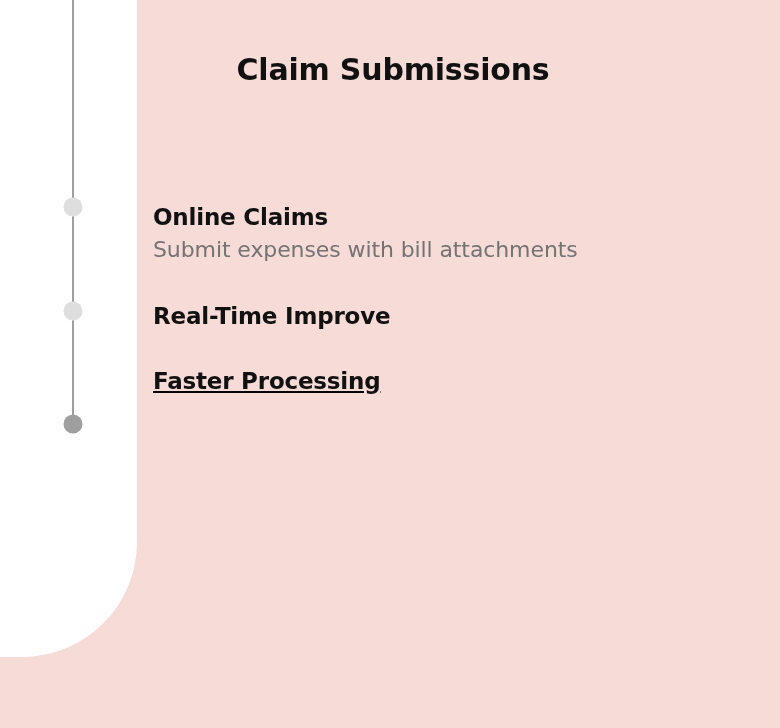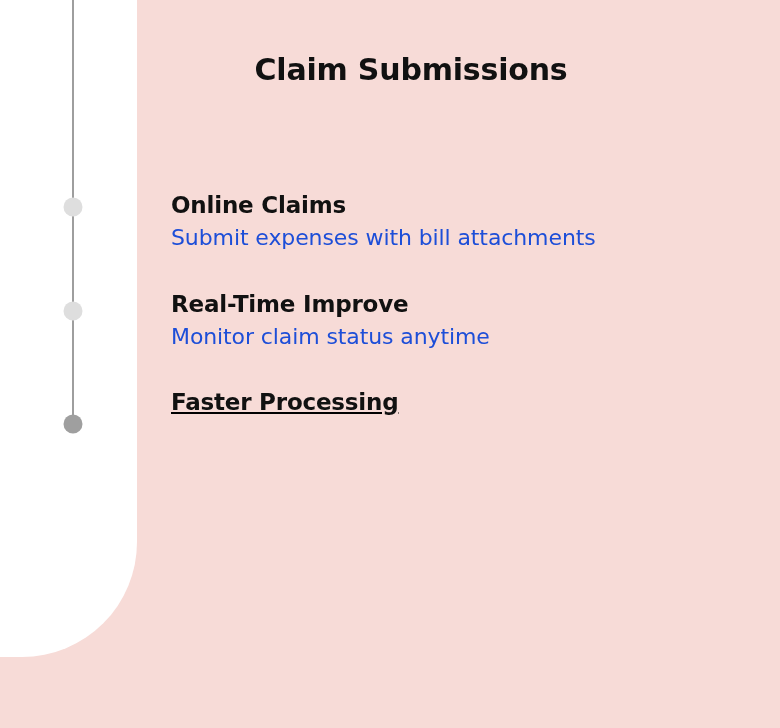--- a/index.html
+++ b/index.html
@@ -57,21 +57,21 @@
     transform: translate(-50%, -50%);
     left: 73px;
   }
   .timeline-dot.d1 { top: 207px; background: #dedede; }
   .timeline-dot.d2 { top: 311px; background: #dedede; }
   .timeline-dot.d3 { top: 424px; background: #9f9f9f; }
 
   
   #content {
     position: absolute;
-    left: 143px;
+    left: 125px;
     top: 0;
     width: 510px;
     height: 728px;
     padding-left: 40px;
   }
 
   #page-title {
     position: absolute;
     left: 0;
     right: 0;
@@ -86,34 +86,35 @@
 
   #feature-list {
     position: absolute;
     left: 28px;
     top: 191px;
     width: 600px;
   }
 
   .feature-item {
     margin-bottom: 36px;
+    margin-top: 12px;
   }
   .feature-item:last-child { margin-bottom: 0; text-decoration: underline; }
 
   .feature-heading {
     font-size: 23px;
     font-weight: bold;
     color: #111111;
     line-height: 1.28;
     letter-spacing: -0.2px;
   }
   .feature-desc {
     font-size: 22px;
     font-weight: normal;
-    color: #1d4ed8;
+    color: #737373;
     line-height: 1.42;
     margin-top: 2px;
     letter-spacing: -0.1px;
   }
 </style>
 </head>
 <body>
 
 <div id="slide" style="background: rgb(247, 219, 215);">
 
@@ -132,21 +133,20 @@
 
     <div id="feature-list">
 
       <div class="feature-item">
         <div class="feature-heading">Online Claims</div>
         <div class="feature-desc">Submit expenses with bill attachments</div>
       </div>
 
       <div class="feature-item">
         <div class="feature-heading">Real-Time Improve</div>
-        <div class="feature-desc">Monitor claim status anytime</div>
       </div>
 
       <div class="feature-item">
         <div class="feature-heading">Faster Processing</div>
       </div>
 
     </div>
   </div>
 </div>
 

